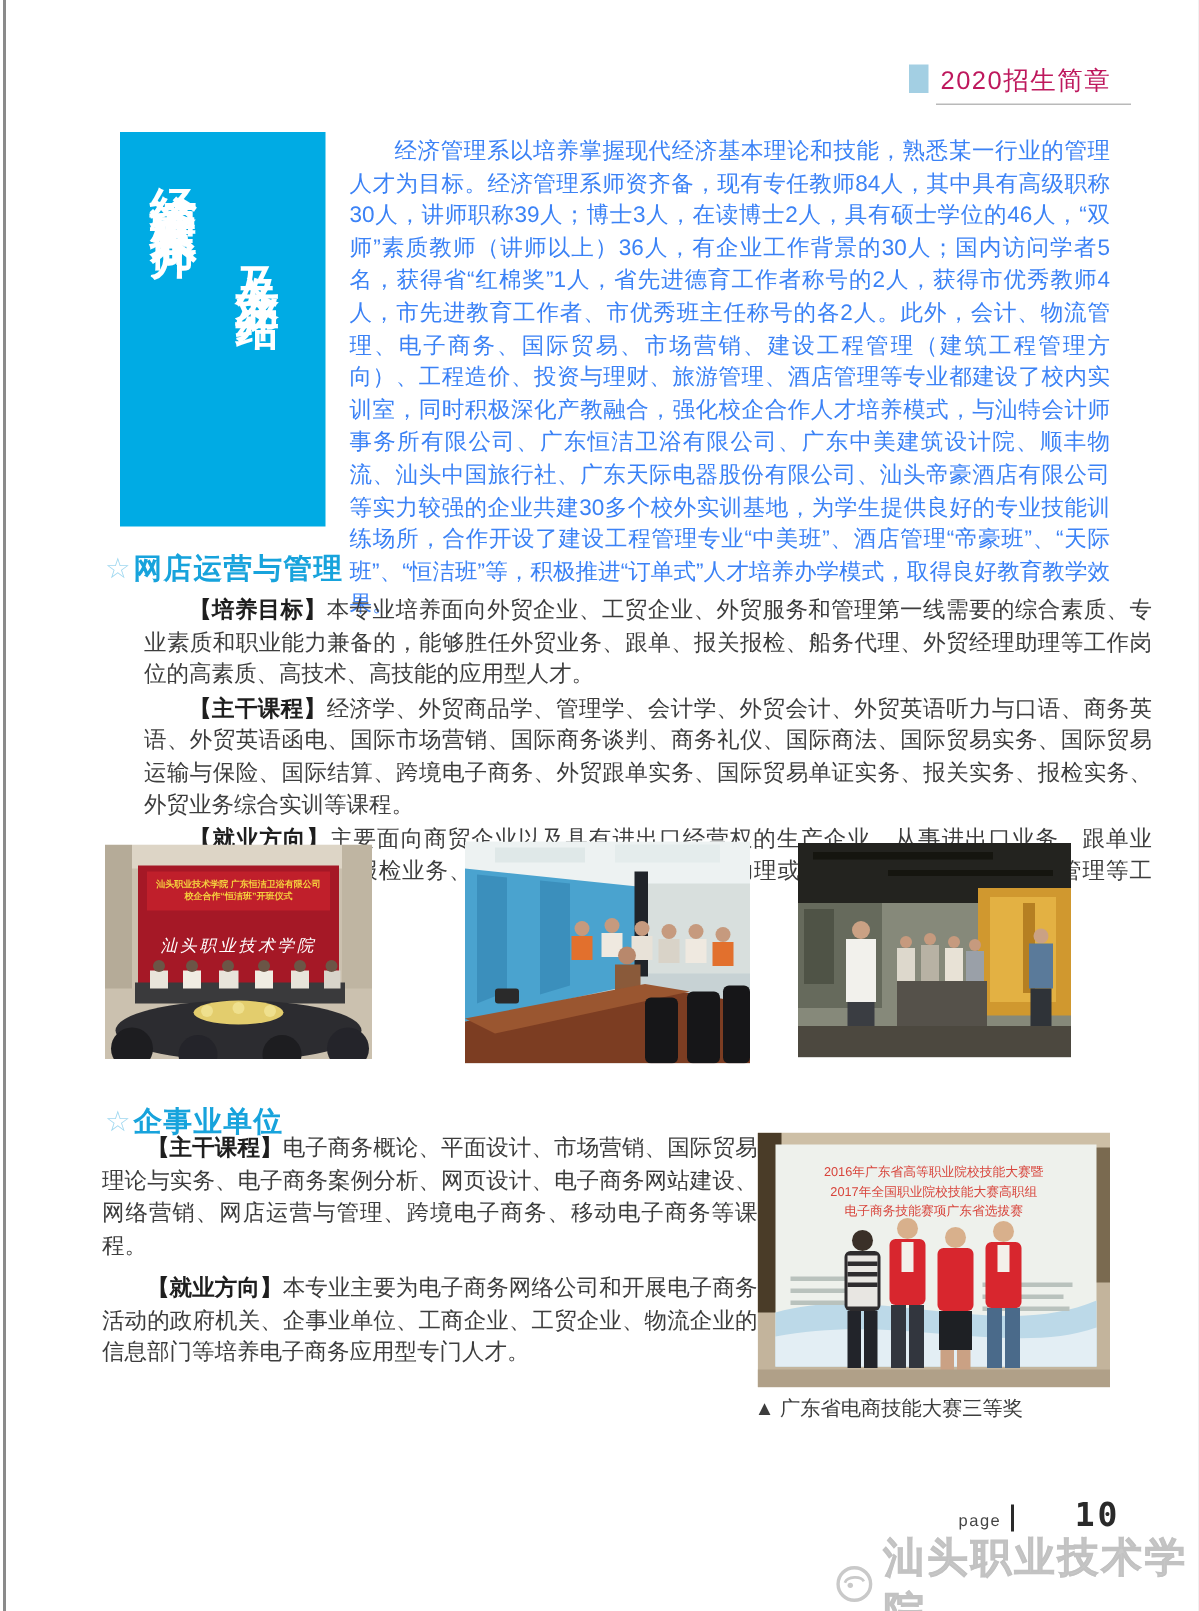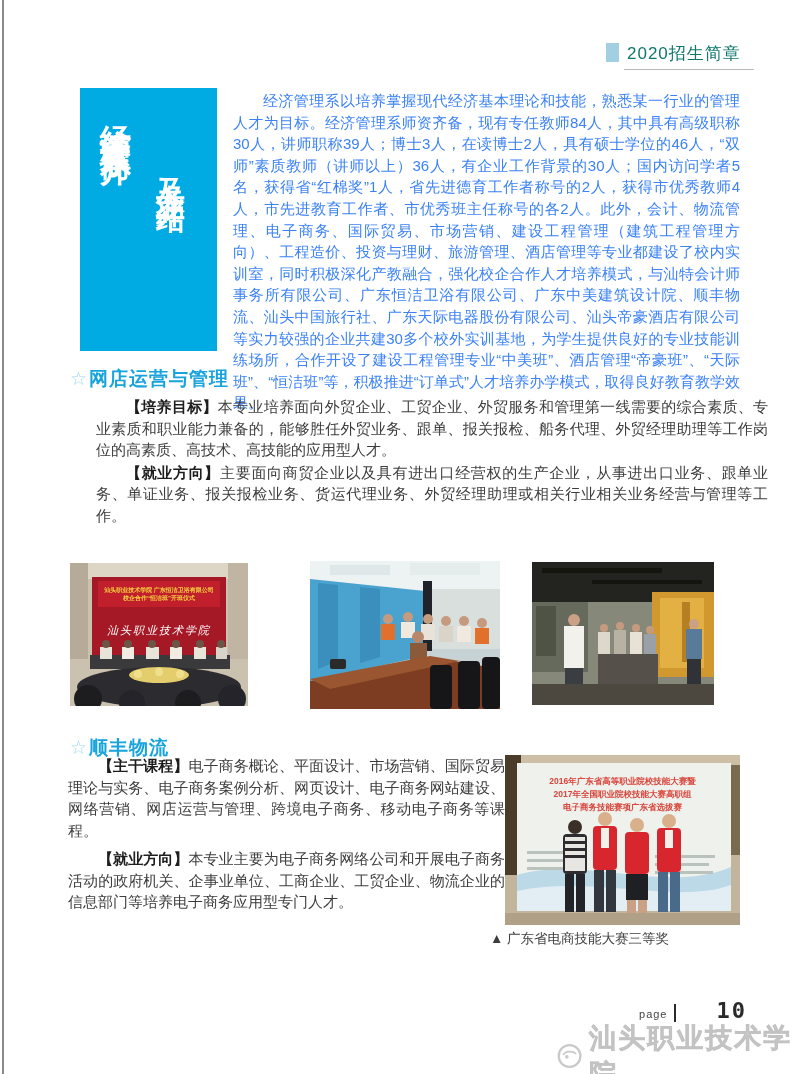--- a/index.html
+++ b/index.html
@@ -7,21 +7,21 @@
   body { font-family:"Liberation Sans", sans-serif; }
   #page {
     position:relative; width:799px; height:1074px; background:#ffffff;
     margin:0 auto; overflow:hidden;
   }
   .scan-edge { position:absolute; left:2px; top:0; width:2px; height:1074px; background:#8a8a8a; }
 
   
   .hdr { position:absolute; top:42px; left:606px; }
   .hdr-square { display:inline-block; width:13px; height:19px; background:#a3cfe3; vertical-align:-3px; margin-right:8px; }
-  .hdr-title { font-size:17px; color:#0f766e; letter-spacing:1px; }
+  .hdr-title { font-size:17px; color:#be185d; letter-spacing:1px; }
   .hdr-line { position:absolute; left:624px; top:69px; width:130px; height:1px; background:#b9b9b9; }
 
   
   .intro-box {
     position:absolute; left:80px; top:88px; width:137px; height:263px;
     background:#00abe4;
   }
   .vcol {
     position:absolute; writing-mode:vertical-lr; text-orientation:upright;
     color:#ffffff; font-weight:bold; line-height:1;
@@ -55,23 +55,23 @@
   .ph3 { left:532px; top:562px; width:182px; height:143px; }
 
   .ph1-banner-s { position:absolute; left:14%; top:16%; width:72%; text-align:center;
     font-size:6px; line-height:8px; color:#f5d23e; font-weight:bold; }
   .ph1-board { position:absolute; left:10%; top:42%; width:80%; text-align:center;
     font-size:11px; color:#fff; font-style:italic; letter-spacing:2px; }
 
   
   .ph4 { left:505px; top:755px; width:235px; height:170px; }
   .ph4-lines { position:absolute; left:6%; top:12%; width:88%; text-align:center;
-    color:#d8453c; font-weight:bold; font-size:8.5px; line-height:13px; }
+    color:#d8453c; font-weight:normal; font-size:8.5px; line-height:13px; }
   .ph4-caption {
-    position:absolute; left:490px; top:930px; width:235px; text-align:left;
+    position:absolute; left:475px; top:930px; width:235px; text-align:center;
     font-size:13.5px; color:#3d3d3d;
   }
 
   
   .pageno { position:absolute; right:52px; top:998px; color:#2a2a2a; }
   .pageno .w { font-size:11px; color:#444; letter-spacing:1px; }
   .pageno .bar { display:inline-block; width:2px; height:18px; background:#2a2a2a; margin:0 4px 0 6px; vertical-align:-4px; }
   .pageno .n { font-size:22px; font-weight:bold; letter-spacing:2px; font-family:"DejaVu Sans Mono", monospace;margin-left:37px; }
 
   .logo-row { position:absolute; left:556px; top:1020px; display:flex; align-items:center; gap:6px; }
@@ -94,20 +94,21 @@
     <div class="vcol vcol2">及专业介绍</div>
   </div>
 
   <div class="intro-text">经济管理系以培养掌握现代经济基本理论和技能，熟悉某一行业的管理人才为目标。经济管理系师资齐备，现有专任教师84人，其中具有高级职称30人，讲师职称39人；博士3人，在读博士2人，具有硕士学位的46人，“双师”素质教师（讲师以上）36人，有企业工作背景的30人；国内访问学者5名，获得省“红棉奖”1人，省先进德育工作者称号的2人，获得市优秀教师4人，市先进教育工作者、市优秀班主任称号的各2人。此外，会计、物流管理、电子商务、国际贸易、市场营销、建设工程管理（建筑工程管理方向）、工程造价、投资与理财、旅游管理、酒店管理等专业都建设了校内实训室，同时积极深化产教融合，强化校企合作人才培养模式，与汕特会计师事务所有限公司、广东恒洁卫浴有限公司、广东中美建筑设计院、顺丰物流、汕头中国旅行社、广东天际电器股份有限公司、汕头帝豪酒店有限公司等实力较强的企业共建30多个校外实训基地，为学生提供良好的专业技能训练场所，合作开设了建设工程管理专业“中美班”、酒店管理“帝豪班”、“天际班”、“恒洁班”等，积极推进“订单式”人才培养办学模式，取得良好教育教学效果。</div>
 
   <div class="sec-head" style="top:366px;">
     <span class="star">☆</span><span class="t">网店运营与管理</span>
   </div>
   <div class="paras paras-sec1">
     <p><b>【培养目标】</b><span>本专业培养面向外贸企业、工贸企业、外贸服务和管理第一线需要的综合素质、专业素质和职业能力兼备的，能够胜任外贸业务、跟单、报关报检、船务代理、外贸经理助理等工作岗位的高素质、高技术、高技能的应用型人才。</span></p>
+    <p><b>【主干课程】</b><span>经济学、外贸商品学、管理学、会计学、外贸会计、外贸英语听力与口语、商务英语、外贸英语函电、国际市场营销、国际商务谈判、商务礼仪、国际商法、国际贸易实务、国际贸易运输与保险、国际结算、跨境电子商务、外贸跟单实务、国际贸易单证实务、报关实务、报检实务、外贸业务综合实训等课程。</span></p>
     <p><b>【就业方向】</b><span>主要面向商贸企业以及具有进出口经营权的生产企业，从事进出口业务、跟单业务、单证业务、报关报检业务、货运代理业务、外贸经理助理或相关行业相关业务经营与管理等工作。</span></p>
   </div>
 
   <div class="photo ph1">
     <svg width="178" height="143" viewBox="0 0 178 143">
       <rect x="0" y="0" width="178" height="143" fill="#cbc1af"></rect>
       <rect x="0" y="0" width="178" height="16" fill="#ddd5c6"></rect>
       <rect x="158" y="0" width="20" height="96" fill="#bfb5a2"></rect>
       <rect x="0" y="0" width="18" height="96" fill="#b5ab98"></rect>
       <rect x="22" y="14" width="134" height="84" fill="#a51826"></rect>
@@ -212,21 +213,21 @@
           <rect x="98" y="70" width="12" height="22" fill="#e8e2d6"></rect>
         <circle cx="118" cy="68" r="4" fill="#c69a7e"></circle>
           <rect x="112" y="72" width="12" height="22" fill="#9aa0a8"></rect>
         <rect x="66" y="92" width="60" height="30" fill="#55514a"></rect>
       </g>
       <rect x="0" y="122" width="182" height="21" fill="#4c483f"></rect>
     </svg>
   </div>
 
   <div class="sec-head" style="top:735px;">
-    <span class="star">☆</span><span class="t">顺丰物流</span>
+    <span class="star">☆</span><span class="t">企事业单位</span>
   </div>
   <div class="paras paras-sec2">
     <p><b>【主干课程】</b><span>电子商务概论、平面设计、市场营销、国际贸易理论与实务、电子商务案例分析、网页设计、电子商务网站建设、网络营销、网店运营与管理、跨境电子商务、移动电子商务等课程。</span></p>
     <p><b>【就业方向】</b><span>本专业主要为电子商务网络公司和开展电子商务活动的政府机关、企事业单位、工商企业、工贸企业、物流企业的信息部门等培养电子商务应用型专门人才。</span></p>
   </div>
 
   <div class="photo ph4">
     <svg width="235" height="170" viewBox="0 0 235 170">
       <rect x="0" y="0" width="235" height="170" fill="#c3b49c"></rect>
       <rect x="0" y="0" width="235" height="14" fill="#cdbfa6"></rect>

